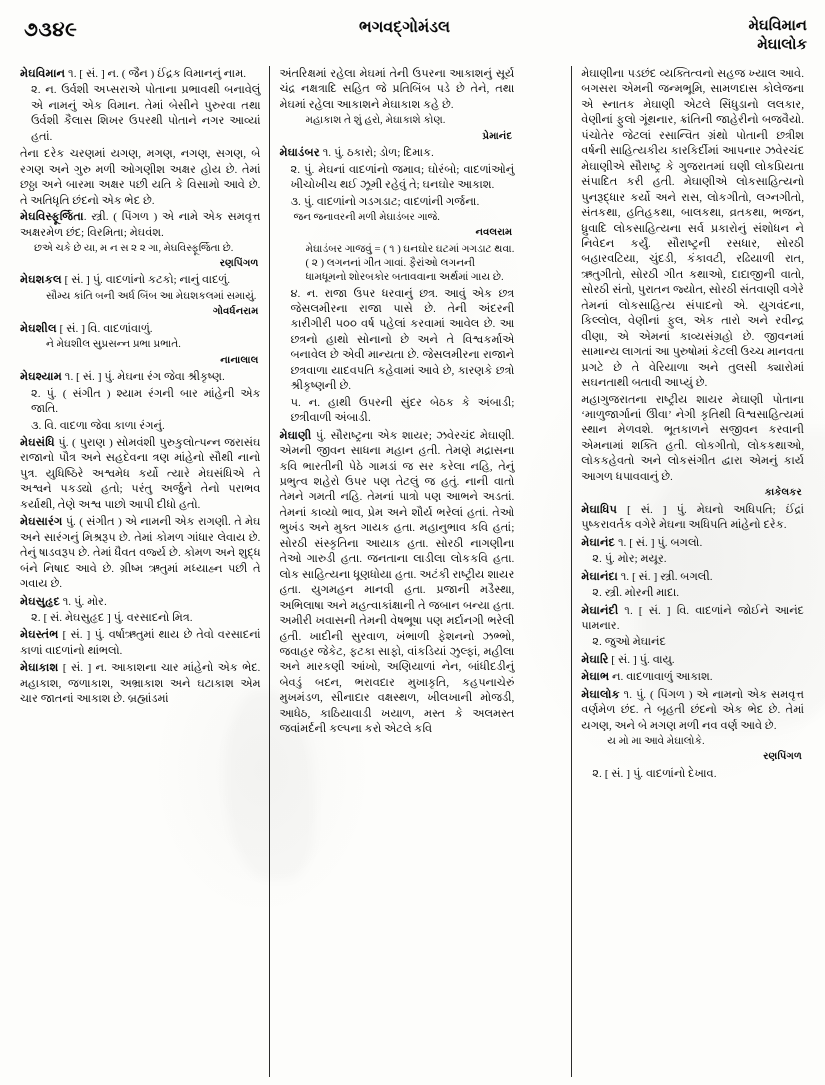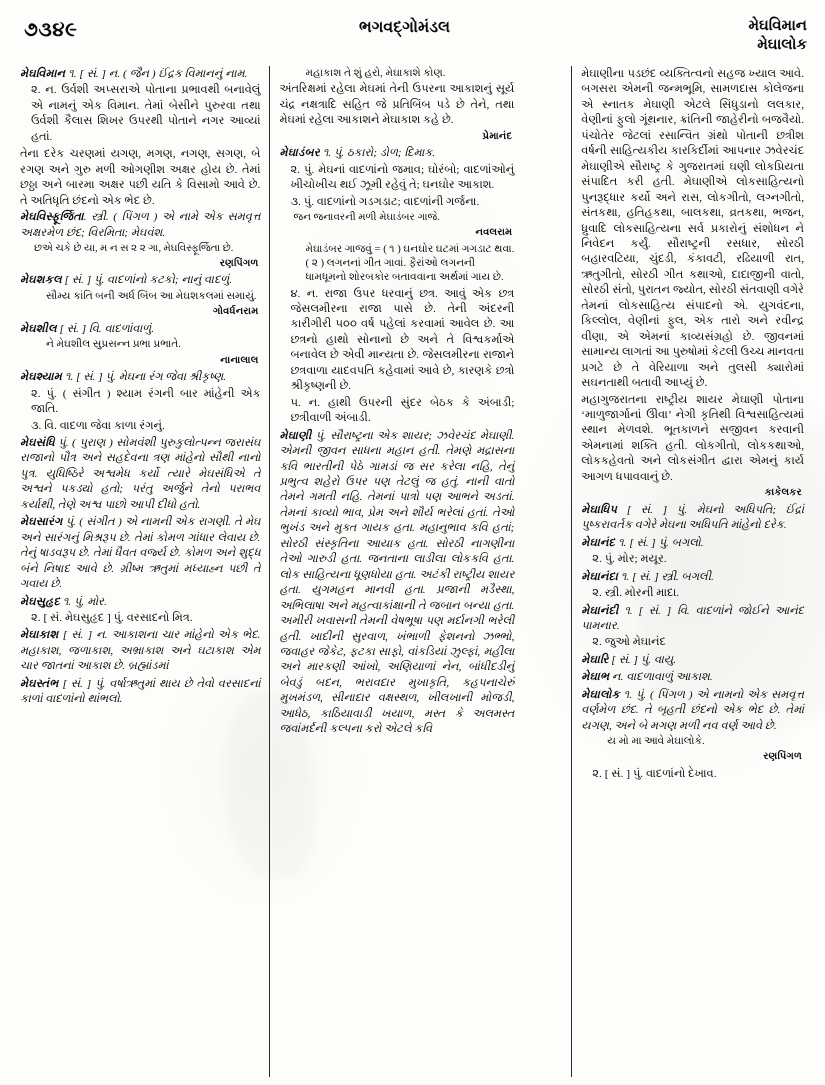--- a/index.html
+++ b/index.html
@@ -106,21 +106,21 @@
   .col-right  { width: 257px; border-left: 1px solid #2b2b2b; margin-left: 48px; }
 
   
   .entry { margin: 0 0 2px 0; }
   .para {
     margin: 0 0 1px 0;
     text-align: justify;
     text-justify: inter-word;
     hyphens: none;
   }
-  .p-head { text-indent: 0; padding-left: 0; font-style: italic; }
+  .p-head { text-indent: 0; padding-left: 0; }
   .p-sense { padding-left: 11px; text-indent: 0; }
   .p-cont  { padding-left: 0; }
   .p-quote {
     padding-left: 14px;
     font-size: 10.3px;
     text-align: left;
     margin-top: 1px;
   }
   .p-quote-center {
     padding-left: 26px;
@@ -189,30 +189,30 @@
           <div class="para p-head"><span class="hw">મેઘસંધિ</span> પું. ( પુરાણ ) સોમવંશી પુરુકુલોત્પન્ન જરાસંઘ રાજાનો પૌત્ર અને સહદેવના ત્રણ માંહેનો સૌથી નાનો પુત્ર. યુધિષ્ઠિરે અશ્વમેધ કર્યો ત્યારે મેઘસંધિએ તે અશ્વને પકડ્યો હતો; પરંતુ અર્જુને તેનો પરાભવ કર્યાથી, તેણે અશ્વ પાછો આપી દીધો હતો.</div>
         </div>
         <div class="entry">
           <div class="para p-head"><span class="hw">મેઘસારંગ</span> પું. ( સંગીત ) એ નામની એક રાગણી. તે મેઘ અને સારંગનું મિશ્રરૂપ છે. તેમાં કોમળ ગાંધાર લેવાય છે. તેનું ષાડવરૂપ છે. તેમાં ધૈવત વર્જ્ય છે. કોમળ અને શુદ્ધ બંને નિષાદ આવે છે. ગ્રીષ્મ ઋતુમાં મધ્યાહ્ન પછી તે ગવાય છે.</div>
         </div>
         <div class="entry">
           <div class="para p-head"><span class="hw">મેઘસુહૃદ</span> ૧. પું. મોર.</div>
           <div class="para p-sense">૨. [ સં. મેઘસુહૃદ ] પું. વરસાદનો મિત્ર.</div>
         </div>
         <div class="entry">
+          <div class="para p-head"><span class="hw">મેઘસ્તંભ</span> [ સં. ]  પું.  વર્ષાઋતુમાં થાય છે તેવો વરસાદનાં કાળાં વાદળાંનો થાંભલો.</div>
+        </div>
+        <div class="entry">
           <div class="para p-head"><span class="hw">મેઘાકાશ</span> [ સં. ]  ન.  આકાશના ચાર માંહેનો એક ભેદ. મહાકાશ, જળાકાશ, અભ્રાકાશ અને ઘટાકાશ એમ ચાર જાતનાં આકાશ છે. બ્રહ્માંડમાં</div>
-        </div>
-        <div class="entry">
-          <div class="para p-head"><span class="hw">મેઘસ્તંભ</span> [ સં. ]  પું.  વર્ષાઋતુમાં થાય છે તેવો વરસાદનાં કાળાં વાદળાંનો થાંભલો.</div>
         </div>
       </div>
     <div class="col col-mid" id="col-mid">
         <div class="entry">
+          <div class="para p-cont">અંતરિક્ષમાં રહેલા મેઘમાં તેની ઉપરના આકાશનું સૂર્ય ચંદ્ર નક્ષત્રાદિ સહિત જે પ્રતિબિંબ પડે છે તેને, તથા મેઘમાં રહેલા આકાશને મેઘાકાશ કહે છે.</div>
           <div class="para p-quote-center">મહાકાશ તે શું હરો, મેઘાકાશે કોણ.</div>
-          <div class="para p-cont">અંતરિક્ષમાં રહેલા મેઘમાં તેની ઉપરના આકાશનું સૂર્ય ચંદ્ર નક્ષત્રાદિ સહિત જે પ્રતિબિંબ પડે છે તેને, તથા મેઘમાં રહેલા આકાશને મેઘાકાશ કહે છે.</div>
           <div class="attrib">પ્રેમાનંદ</div>
         </div>
         <div class="entry">
           <div class="para p-head"><span class="hw">મેઘાડંબર</span> ૧. પું. ઠકારો; ડોળ; દિમાક.</div>
           <div class="para p-sense">૨. પું. મેઘનાં વાદળાંનો જમાવ; ઘોરંબો; વાદળાંઓનું ખીચોખીચ થઈ ઝૂમી રહેવું તે; ઘનઘોર આકાશ.</div>
           <div class="para p-sense">૩. પું. વાદળાંનો ગડગડાટ; વાદળાંની ગર્જના.</div>
           <div class="para p-quote">જન જનાવરની મળી મેઘાડંબર ગાજે.</div>
           <div class="attrib">નવલરામ</div>
           <div class="para p-quote-center">મેઘાડંબર ગાજવું = ( ૧ ) ઘનઘોર ઘટમાં ગગડાટ થવા. ( ૨ ) લગનનાં ગીત ગાવાં. ફૈરાંઓ લગનની ધામધૂમનો શોરબકોર બતાવવાના અર્થમાં ગાય છે.</div>
           <div class="para p-sense">૪. ન. રાજા ઉપર ધરવાનું છત્ર. આવું એક છત્ર જેસલમીરના રાજા પાસે છે. તેની અંદરની કારીગીરી ૫૦૦ વર્ષ પહેલાં કરવામાં આવેલ છે. આ છત્રનો હાથો સોનાનો છે અને તે વિશ્વકર્માએ બનાવેલ છે એવી માન્યતા છે. જેસલમીરના રાજાને છત્રવાળા યાદવપતિ કહેવામાં આવે છે, કારણકે છત્રો શ્રીકૃષ્ણની છે.</div>

